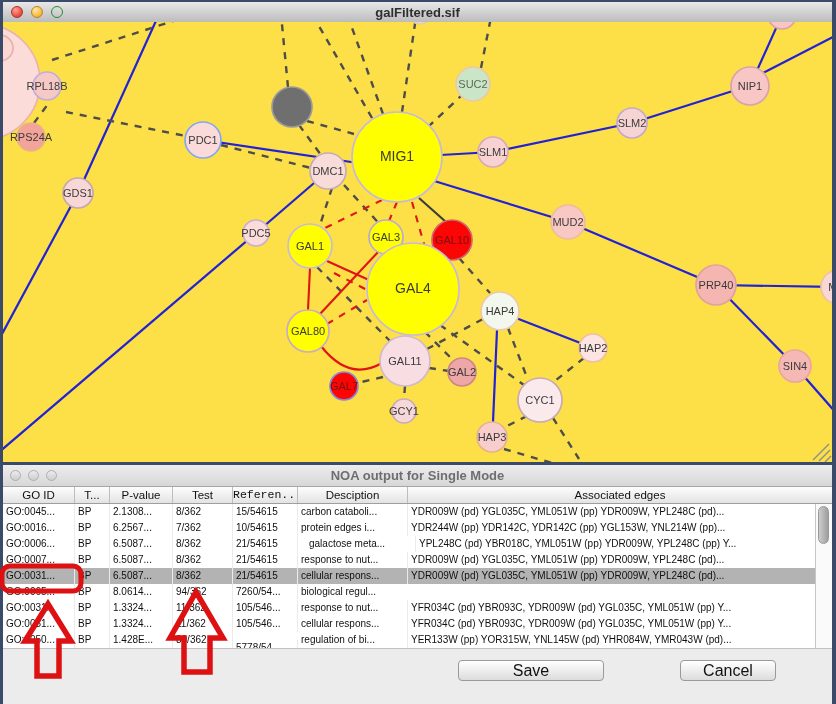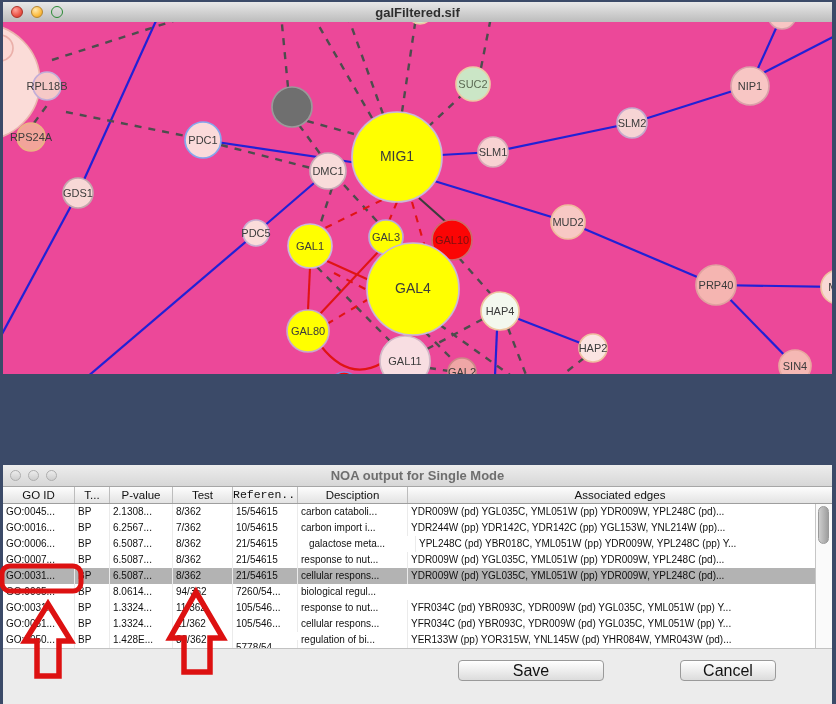--- a/index.html
+++ b/index.html
@@ -8,21 +8,21 @@
   
   .titlebar{position:absolute;left:3px;top:2px;width:829px;height:20px;
             background:linear-gradient(#e8e8e8,#bcbcbc);border-bottom:1px solid #8a8a8a;
             display:flex;align-items:center;}
   .title-text{position:absolute;left:0;right:0;text-align:center;font-size:13px;
               font-weight:700;color:#2e2e2e;}
   .tl{width:12px;height:12px;border-radius:50%;margin-left:8px;box-sizing:border-box;z-index:2;}
   .tl.red{background:radial-gradient(circle at 35% 30%,#ffa39a,#ec5347 60%,#c03a30);border:1px solid #ad3127;}
   .tl.yellow{background:radial-gradient(circle at 35% 30%,#ffe9ae,#fdbc40 60%,#d2992a);border:1px solid #b8862e;}
   .tl.green{background:radial-gradient(circle at 35% 30%,#c8f0bd,#3ec74f 60%,#259b32;);border:1px solid #2a8a34;}
-  .canvas{position:absolute;left:3px;top:22px;width:829px;height:352px;background:#ec4899;overflow:hidden;}
+  .canvas{position:absolute;left:3px;top:22px;width:829px;height:440px;background:#fde047;overflow:hidden;}
   .canvas svg{position:absolute;left:0;top:0;}
   svg text{font-family:"Liberation Sans",sans-serif;}
   
   .noa-titlebar{position:absolute;left:3px;top:465px;width:829px;height:21px;
                 background:linear-gradient(#ededed,#d7d7d7);border-bottom:1px solid #a6a6a6;
                 display:flex;align-items:center;}
   .noa-title-text{position:absolute;left:0;right:0;text-align:center;font-size:13px;
                   font-weight:700;color:#6e6e6e;}
   .tlg{width:11px;height:11px;border-radius:50%;margin-left:7px;box-sizing:border-box;
        background:linear-gradient(#ececec,#cecece);border:1px solid #aeaeae;z-index:2;}
@@ -212,21 +212,21 @@
         <div class="td" style="width: 65px;">15/54615</div>
         <div class="td" style="width: 110px;">carbon cataboli...</div>
         <div class="td" style="width: 407px;">YDR009W (pd) YGL035C, YML051W (pp) YDR009W, YPL248C (pd)...</div>
       </div>
       <div class="tr">
         <div class="td" style="width: 72px;">GO:0016...</div>
         <div class="td" style="width: 35px;">BP</div>
         <div class="td" style="width: 63px;">6.2567...</div>
         <div class="td" style="width: 60px;">7/362</div>
         <div class="td" style="width: 65px;">10/54615</div>
-        <div class="td" style="width: 110px;">carbon import i...</div>
+        <div class="td" style="width: 110px;">protein edges i...</div>
         <div class="td" style="width: 407px;">YDR244W (pp) YDR142C, YDR142C (pp) YGL153W, YNL214W (pp)...</div>
       </div>
       <div class="tr">
         <div class="td" style="width: 72px;">GO:0006...</div>
         <div class="td" style="width: 35px;">BP</div>
         <div class="td" style="width: 63px;">6.5087...</div>
         <div class="td" style="width: 60px;">8/362</div>
         <div class="td" style="width: 65px;">21/54615</div>
         <div class="td" style="width: 110px; margin-left: 8px;">galactose meta...</div>
         <div class="td" style="width: 407px;">YPL248C (pd) YBR018C, YML051W (pp) YDR009W, YPL248C (pp) Y...</div>

